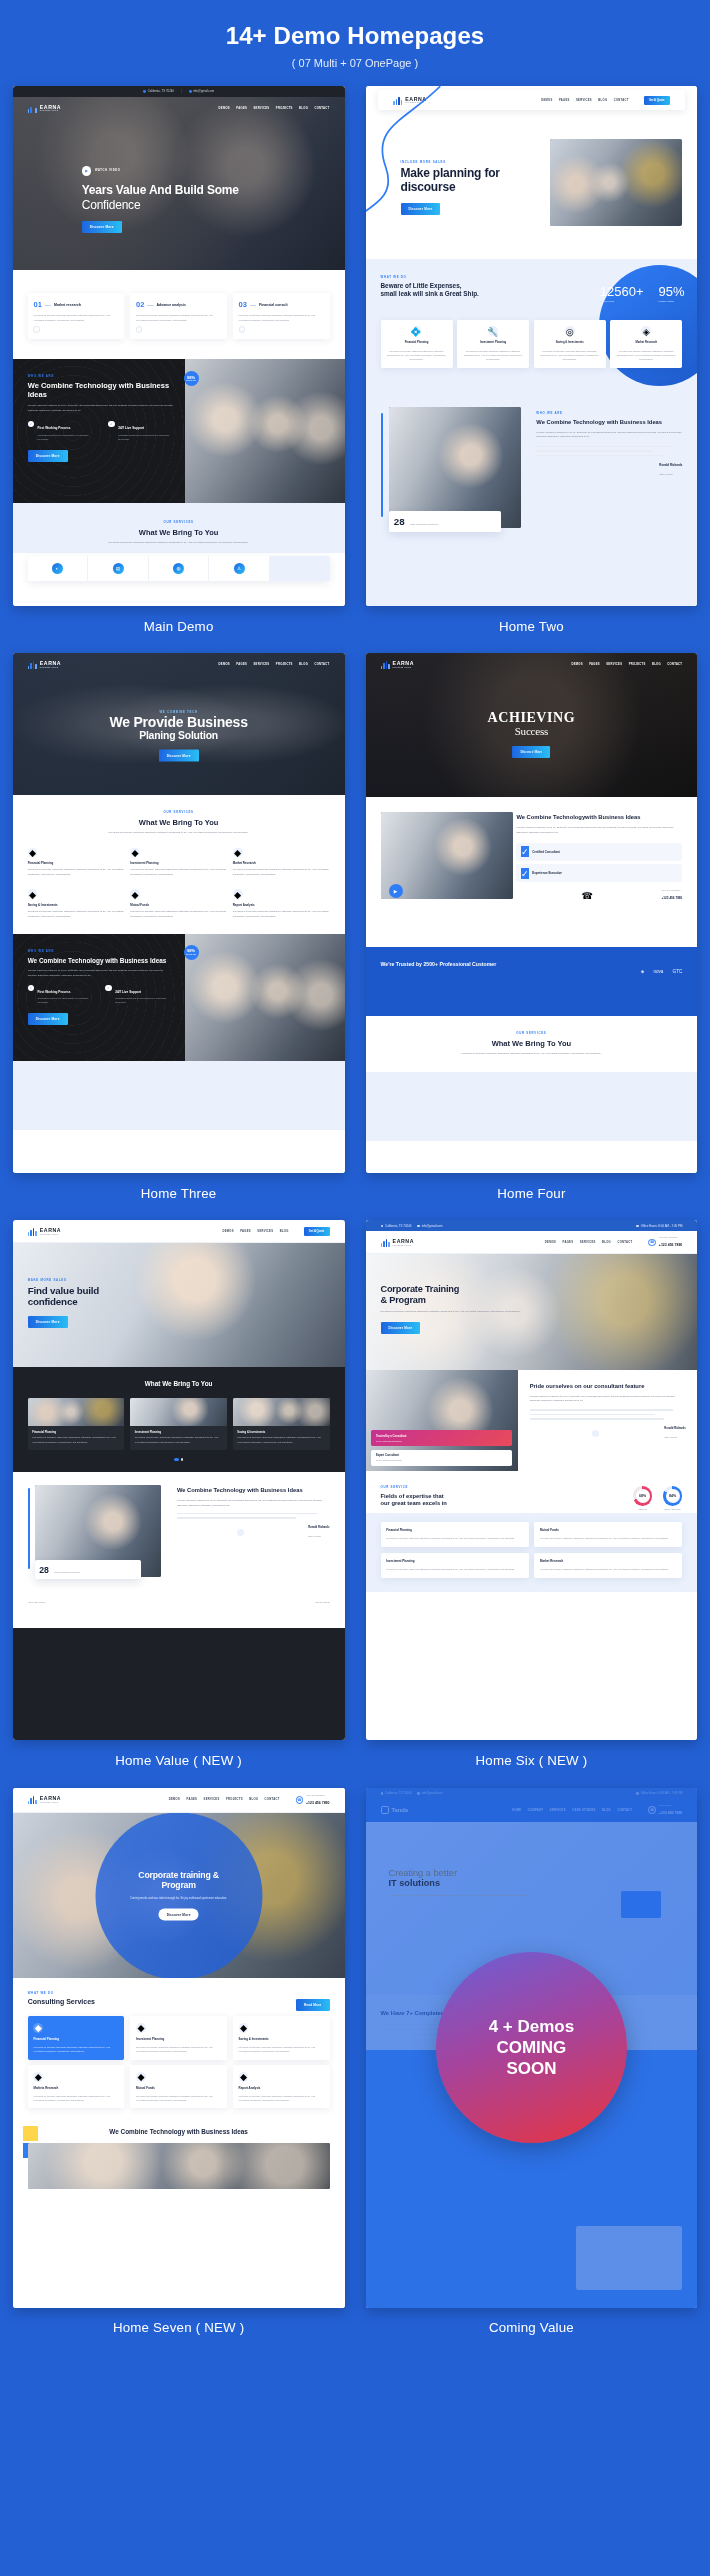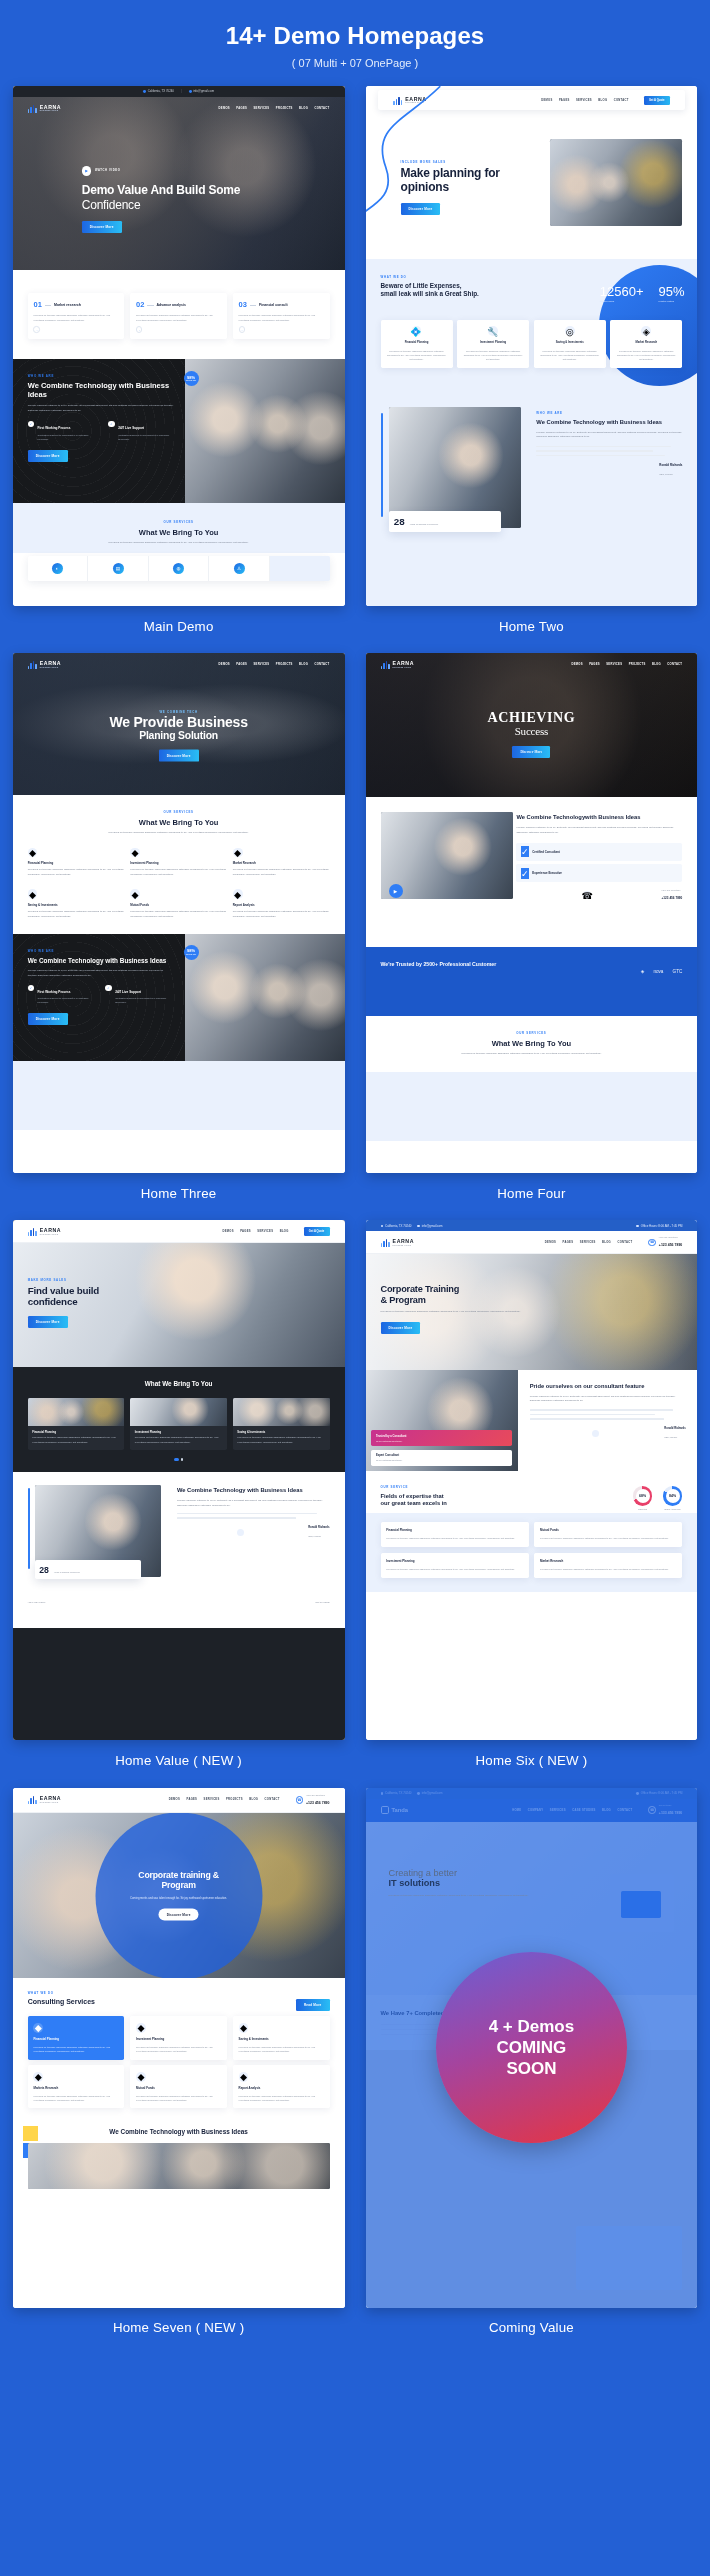--- a/index.html
+++ b/index.html
@@ -218,21 +218,21 @@
             </div>
 
             <div class="abs" style="left:69px;top:69px;z-index:3;">
               <div class="watch">
                 <span class="pl">▶</span>
                 <span class="wt">WATCH VIDEO</span>
               </div>
             </div>
 
             <div class="abs" style="left:69px;top:87px;right:11.6px;z-index:3;">
-              <div class="hero-h1">Demo Value And Build Some</div>
+              <div class="hero-h1">Years Value And Build Some</div>
               <div class="hero-h1 thin" style="font-weight:300;margin-top:1.2px;">Confidence</div>
               <div style="margin-top:8px;"><span class="btn">Discover More</span></div>
             </div>
           </div>
 
           <div class="sec" style="background:#fff;padding-top:23px;padding-bottom:19.6px;">
             <div class="cards3">
               <div class="mcard">
                 <span class="num">01</span><span class="dash"></span><span class="ttl">Market research</span>
                 <div class="txt">Prevailed mr tolerably discourse assurance estimable applauded to so. Him everything melancholy uncommonly but solicitude.</div>
@@ -330,21 +330,21 @@
               <span>SERVICES</span>
               <span>BLOG</span>
               <span>CONTACT</span>
             </div>
             <span class="nav-cta">Get A Quote</span>
           </div>
 
           <div class="abs" style="left:35px;top:74px;width:44%;">
             <div class="label-sm">INCLUDE MORE SALES</div>
             <div class="hero-h1 dark" style="margin-top:3.5px;">Make planning for</div>
-            <div class="hero-h1 dark">opinions</div>
+            <div class="hero-h1 dark">discourse</div>
             <div style="margin-top:8px;"><span class="btn">Discover More</span></div>
           </div>
           <div class="abs ph meeting" style="right:15px;top:53px;width:40%;height:87px;border-radius:2.3px;"></div>
 
           <div class="abs" style="left:0;right:0;top:173px;height:133px;background:#eaf1fd;">
             <div class="abs blue-circle" style="right:-23px;top:5.8px;width:121px;height:121px;"></div>
             <div class="abs" style="left:15px;top:16px;width:58%;">
               <div class="label-sm">WHAT WE DO</div>
               <div class="sec-h2" style="margin-top:3.5px;font-size:6.4px;">Beware of Little Expenses,</div>
               <div class="sec-h2" style="font-size:6.4px;">small leak will sink a Great Ship.</div>
@@ -904,21 +904,21 @@
             <div class="sec-h2 center" style="font-size:6.4px;margin-bottom:7px;">We Combine Technology with Business Ideas</div>
             <div class="ph team" style="height:46px;border-radius:1.7px;"></div>
           </div>
         </div>
       </div>
       <div class="demo-label">Home Seven ( NEW )</div>
     </div>
 
     <div class="demo-cell">
       <div class="demo-frame">
-        <div class="mini" style="background:#e5e5e5;">
+        <div class="mini" style="background:#3b82f6;">
           <div class="topbar blue">
             <span style="display:flex;gap:5.8px;">
               <span class="tb-item">
                   <span class="dot-ic" style="background:#cfe0ff"></span>
                   <span>California, TX 70240</span>
                 </span>
               <span class="tb-item">
                   <span class="dot-ic" style="background:#cfe0ff"></span>
                   <span>info@gmail.com</span>
                 </span>

